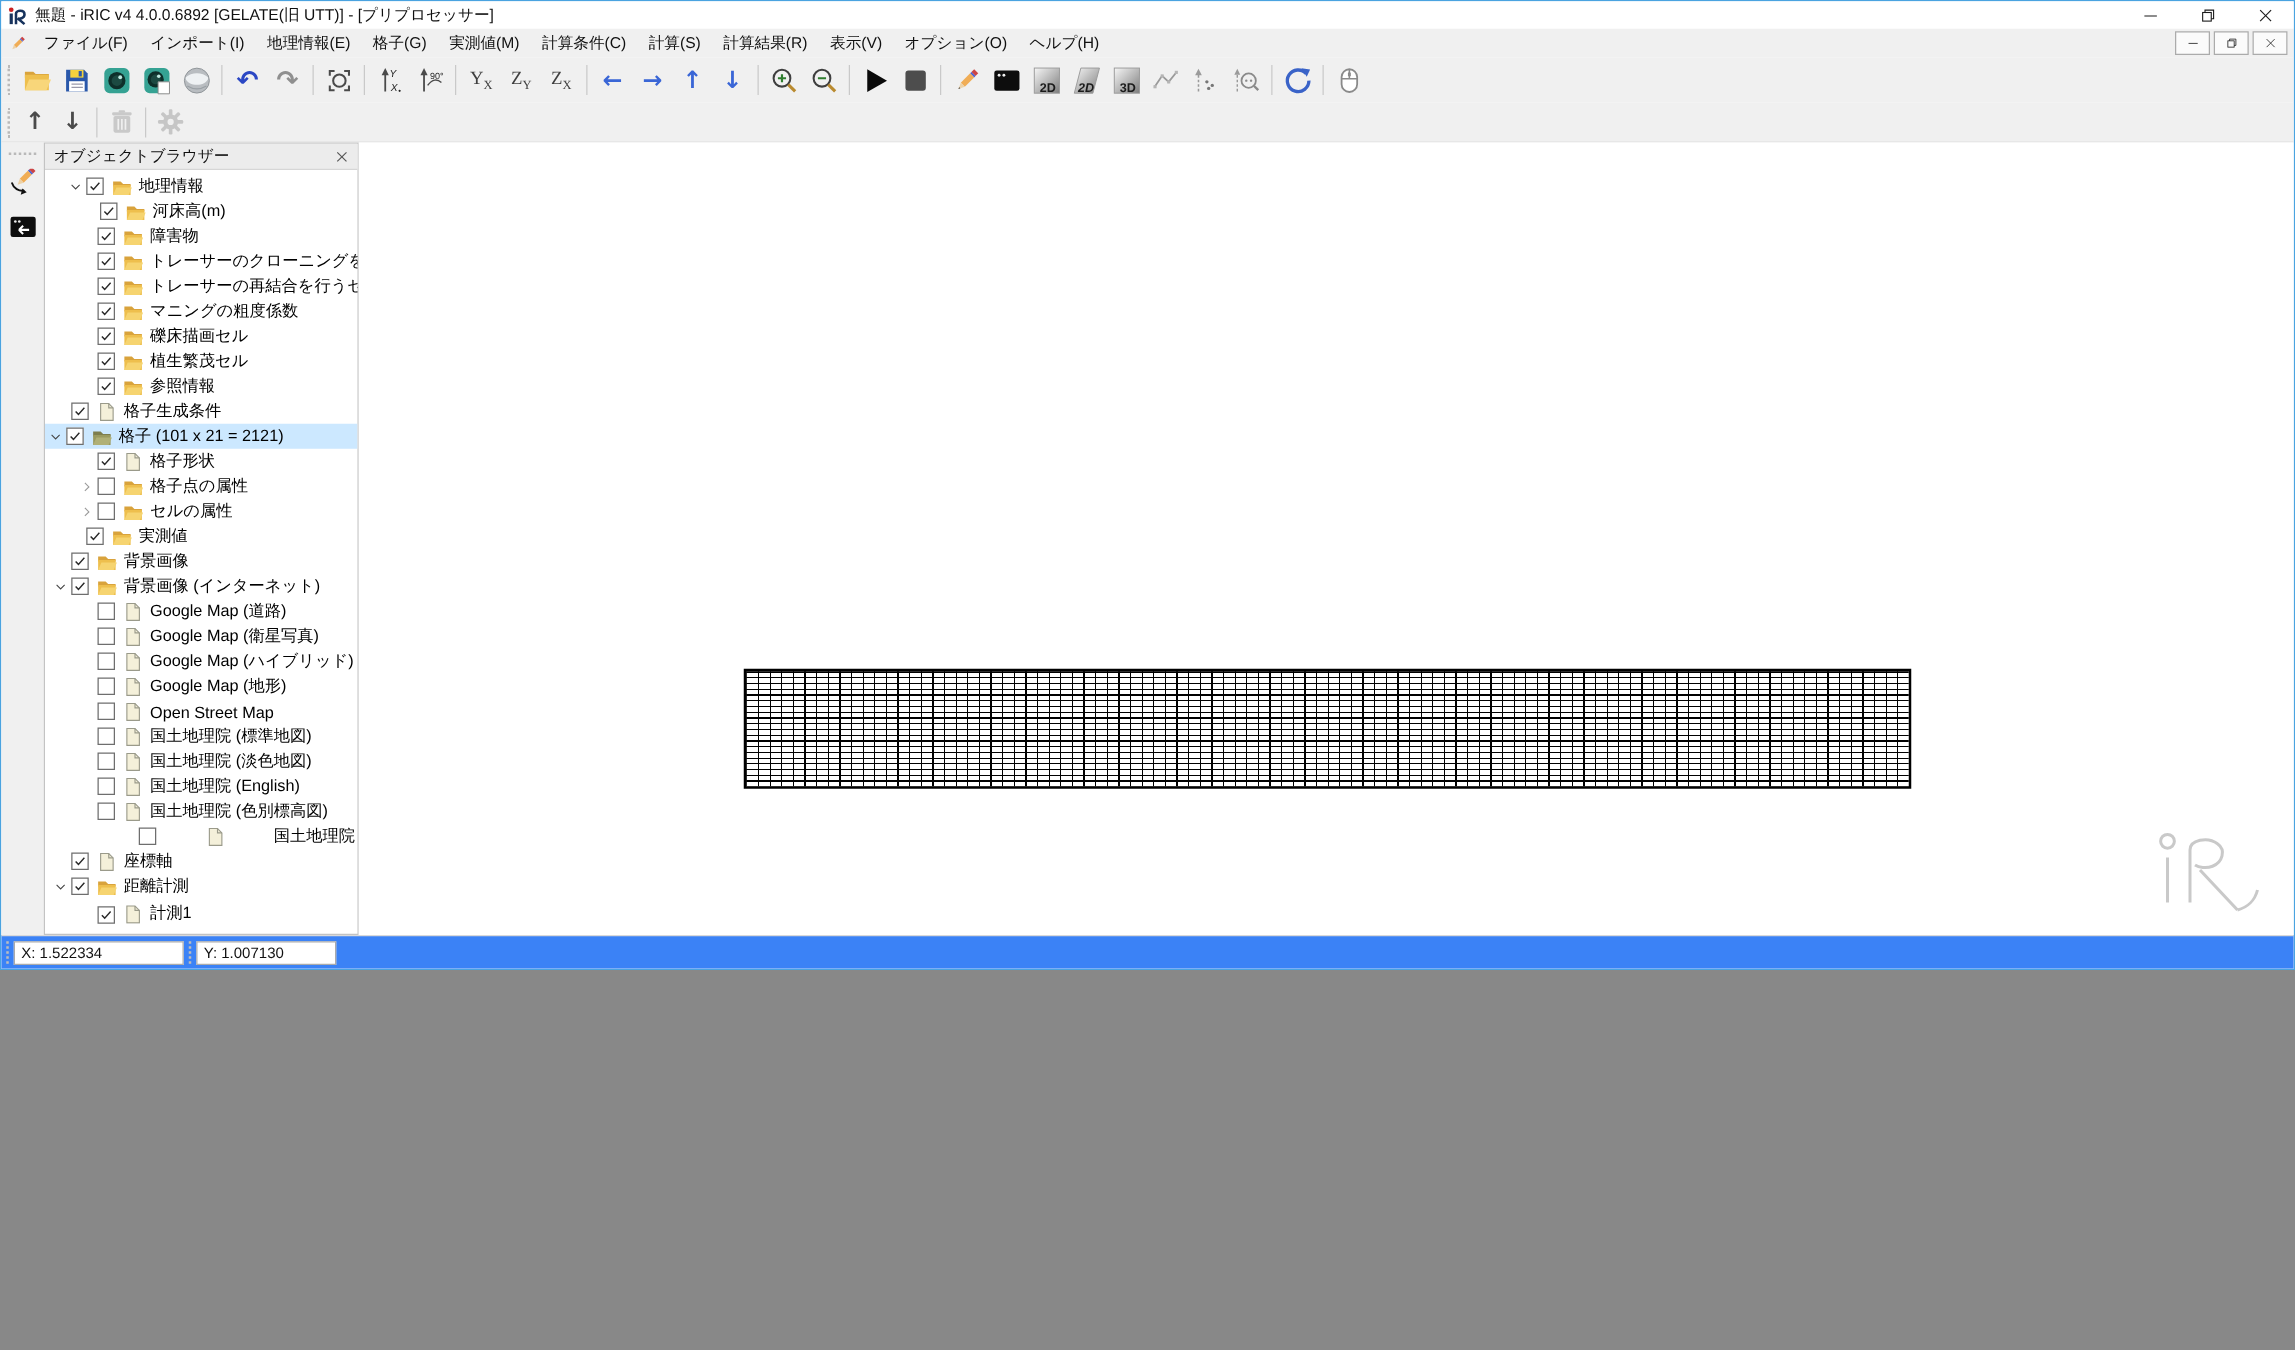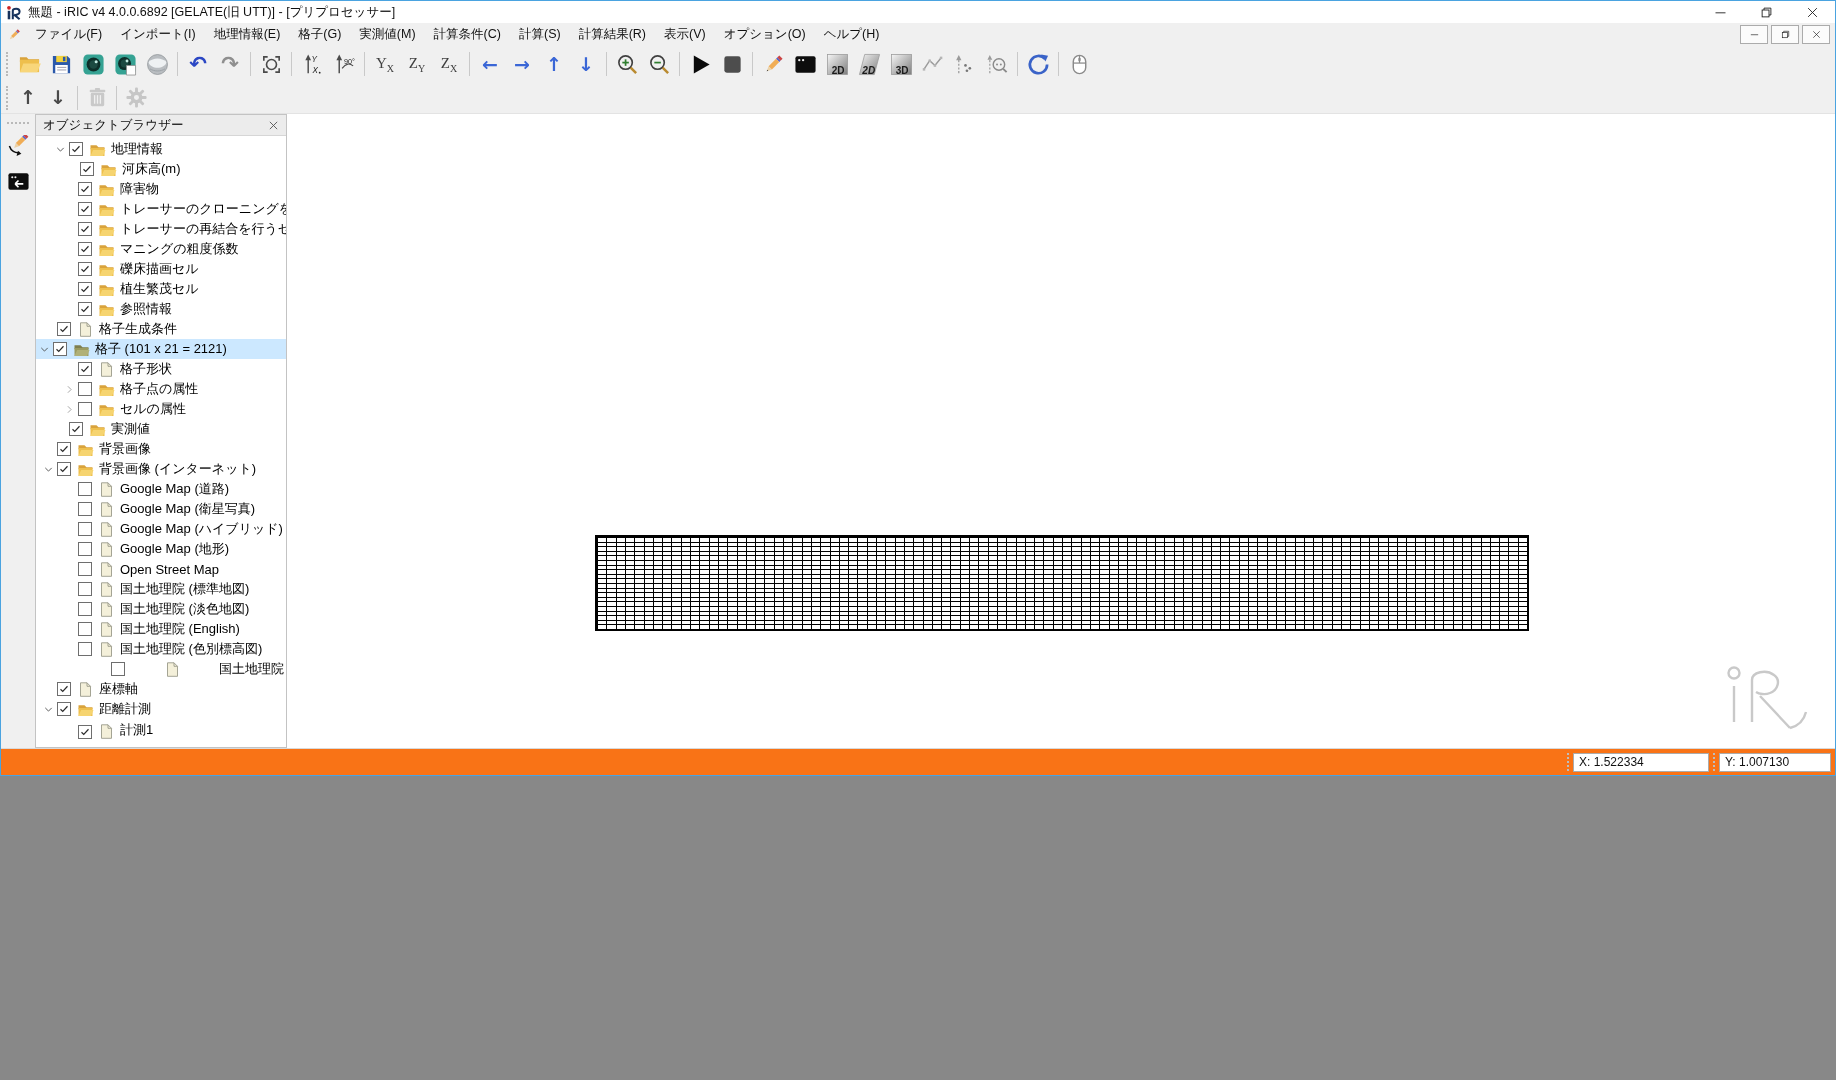--- a/index.html
+++ b/index.html
@@ -54,21 +54,21 @@
   .checkbox{width:14px;height:14px;border:1px solid #6e6e6e;background:#fff;margin-right:6px;flex:none;display:flex;align-items:center;justify-content:center;box-sizing:border-box;}
   .checkbox svg{width:12px;height:12px;}
   .tree-icon{width:17px;height:15px;margin-right:5px;flex:none;}
   .tree-icon svg{width:17px;height:15px;}
   
   .canvas{flex:1;position:relative;background:#fff;min-width:0;}
   .grid-mesh{position:absolute;left:308px;top:421px;width:934px;height:96px;border:2px solid #000;box-sizing:border-box;}
   .axis-ind{position:absolute;left:128px;top:763px;width:110px;height:95px;}
   .watermark{position:absolute;right:20px;bottom:10px;width:95px;height:82px;}
   
-  .statusbar{height:26px;background:#f97316;border-top:1px solid #d9d9d9;display:flex;align-items:center;justify-content:flex-end;flex:none;padding-right:4px;}
+  .statusbar{height:26px;background:#3b82f6;border-top:1px solid #d9d9d9;display:flex;align-items:center;flex:none;padding-right:4px;}
   .sb-grip{width:0;height:18px;border-left:2px dotted #bdbdbd;margin:0 4px;}
   .coord-box{height:19px;background:#fff;border:1px solid #ababab;font-size:12px;color:#111;display:flex;align-items:center;padding-left:5px;box-sizing:border-box;}
   .coord-x{width:136px;}
   .coord-y{width:112px;}
   .disabled{pointer-events:none;}
 </style>
 </head>
 <body>
 
 <div class="window">

